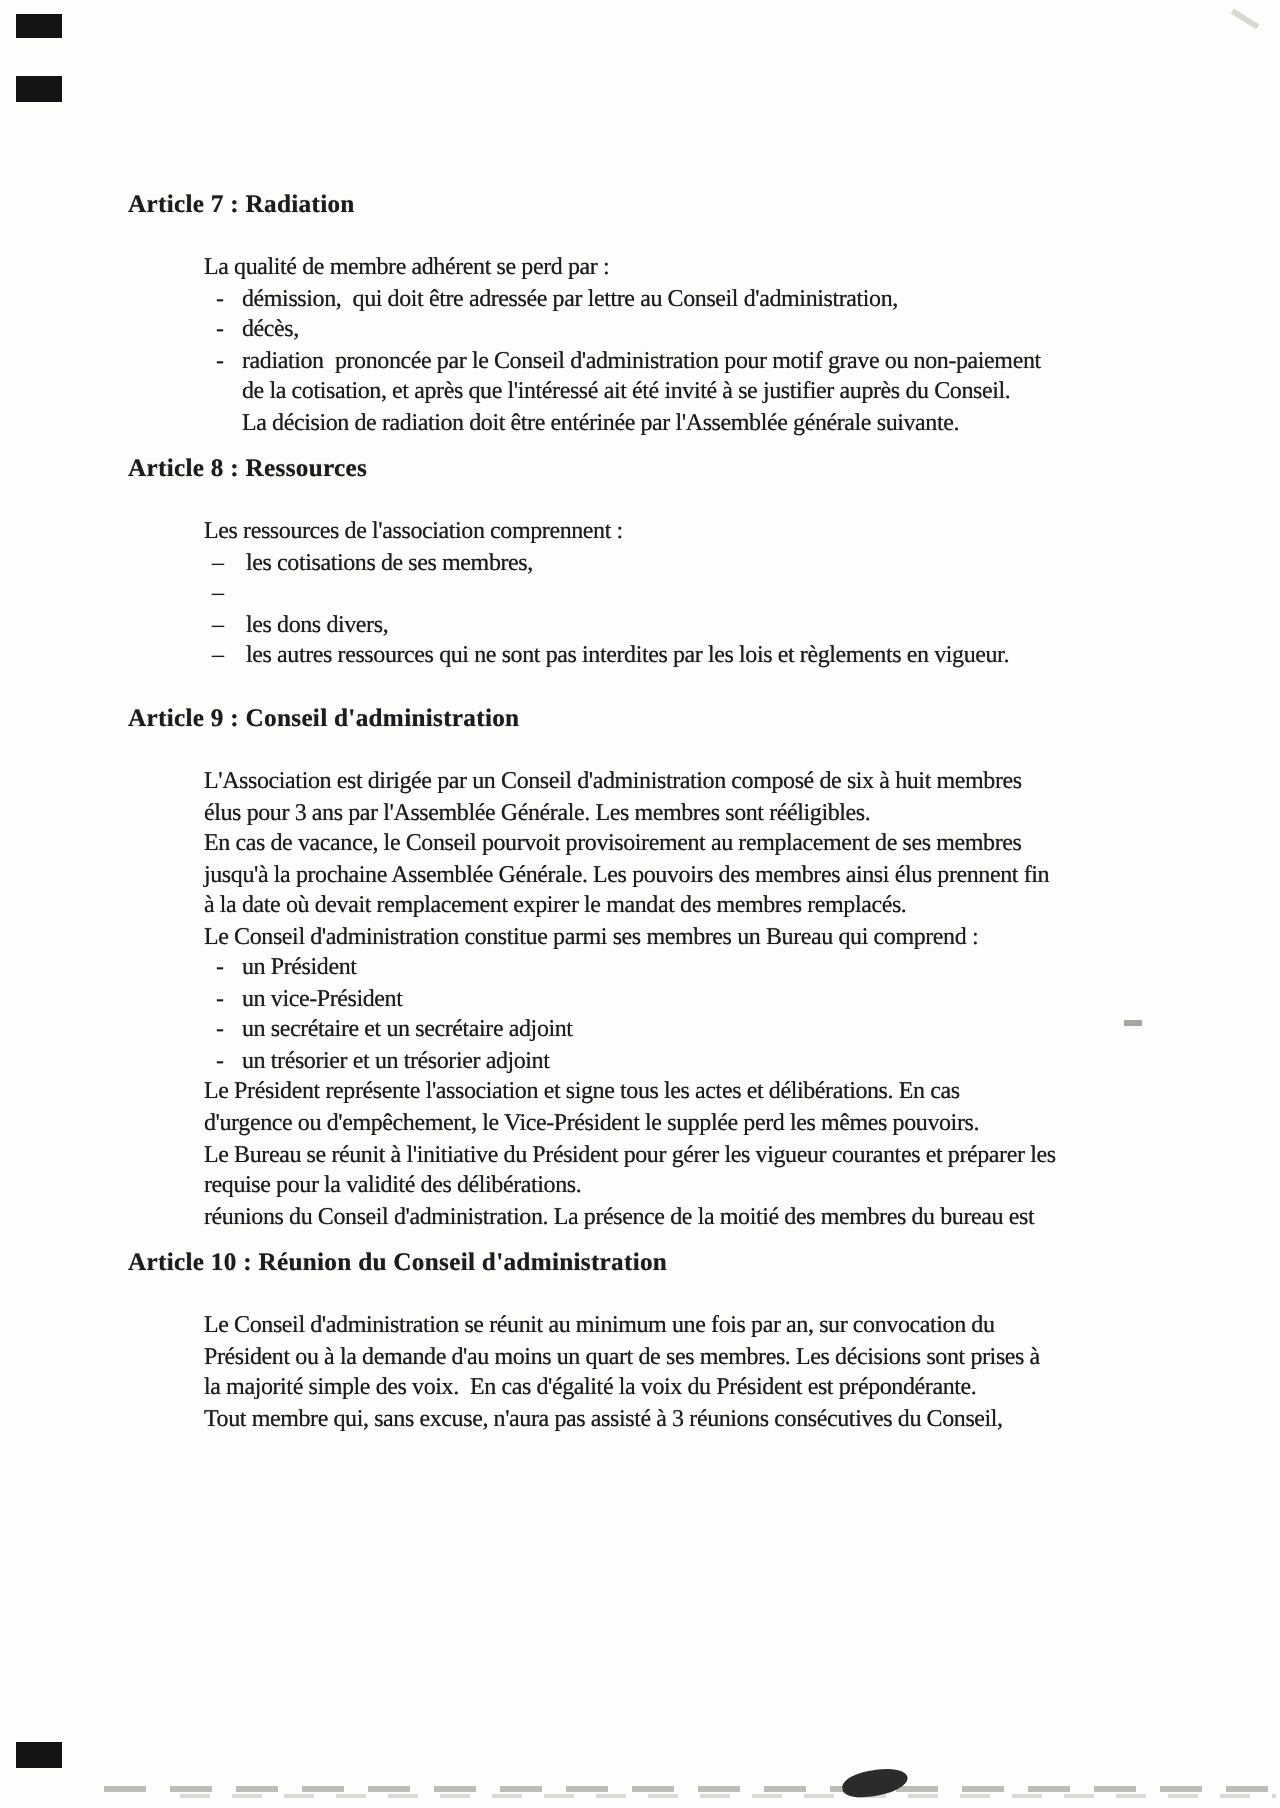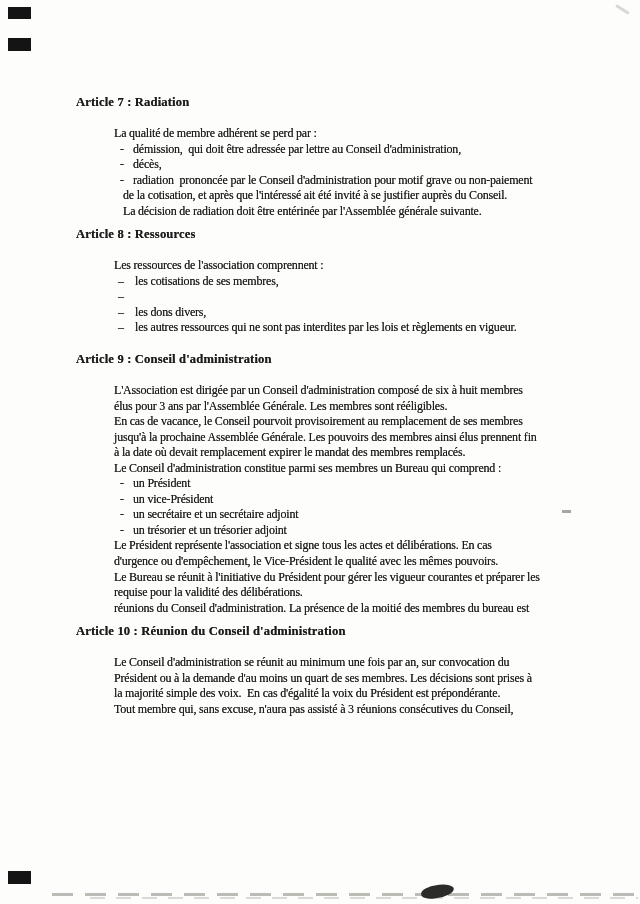--- a/index.html
+++ b/index.html
@@ -6,21 +6,21 @@
   .page{
     position:relative;
     width:640px;height:904px;
     margin:0 auto;
     background:#fdfdfc;
     font-family:"Liberation Serif","DejaVu Serif",serif;
     color:#1c1c1c;
     overflow:hidden;
     text-shadow:0 0 .35px rgba(25,25,25,.75);
   }
-  .article{position:absolute;left:76px;right:30px;}
+  .article{position:absolute;left:64px;right:30px;}
   .a0{top:94px}
   .a1{top:226px}
   .a2{top:351px}
   .a3{top:623px}
   .heading{
     font-weight:bold;
     font-size:12.6px;
     line-height:16px;
     letter-spacing:.15px;
     margin:0 0 16px 0;
@@ -31,21 +31,21 @@
     font-size:12px;
     line-height:15.55px;
     letter-spacing:-.2px;
   }
   .ln{white-space:pre;}
   .ln.b{display:flex;}
   .ln.bh{margin-left:6px;}
   .ln.bh .dash{display:inline-block;width:13px;flex:0 0 13px;}
   .ln.be{margin-left:4px;}
   .ln.be .dash{display:inline-block;width:17px;flex:0 0 17px;}
-  .ln.c{margin-left:9px;}
+  .ln.c{margin-left:19px;}
   
   .mark{position:absolute;background:#141414;}
   .mark.tl1{left:8px;top:7px;width:23px;height:12px;}
   .mark.tl2{left:8px;top:38px;width:23px;height:13px;}
   .mark.bl{left:8px;top:871px;width:23px;height:13px;}
   .blot{
     position:absolute;left:421px;top:885px;width:33px;height:13px;
     background:#2b2b29;border-radius:55% 45% 60% 40%;
     transform:rotate(-7deg);
   }
@@ -110,21 +110,21 @@
         <div class="ln">élus pour 3 ans par l'Assemblée Générale. Les membres sont rééligibles.</div>
         <div class="ln">En cas de vacance, le Conseil pourvoit provisoirement au remplacement de ses membres</div>
         <div class="ln">jusqu'à la prochaine Assemblée Générale. Les pouvoirs des membres ainsi élus prennent fin</div>
         <div class="ln">à la date où devait remplacement expirer le mandat des membres remplacés.</div>
         <div class="ln">Le Conseil d'administration constitue parmi ses membres un Bureau qui comprend :</div>
         <div class="ln b bh"><span class="dash">-</span><span>un Président</span></div>
         <div class="ln b bh"><span class="dash">-</span><span>un vice-Président</span></div>
         <div class="ln b bh"><span class="dash">-</span><span>un secrétaire et un secrétaire adjoint</span></div>
         <div class="ln b bh"><span class="dash">-</span><span>un trésorier et un trésorier adjoint</span></div>
         <div class="ln">Le Président représente l'association et signe tous les actes et délibérations. En cas</div>
-        <div class="ln">d'urgence ou d'empêchement, le Vice-Président le qualité avec les mêmes pouvoirs.</div>
+        <div class="ln">d'urgence ou d'empêchement, le Vice-Président le supplée perd les mêmes pouvoirs.</div>
         <div class="ln">Le Bureau se réunit à l'initiative du Président pour gérer les vigueur courantes et préparer les</div>
         <div class="ln">requise pour la validité des délibérations.</div>
         <div class="ln">réunions du Conseil d'administration. La présence de la moitié des membres du bureau est</div>
       </div>
     </section>
     <section class="article a3">
       <div class="heading">Article 10 : Réunion du Conseil d'administration</div>
       <div class="body">
         <div class="ln">Le Conseil d'administration se réunit au minimum une fois par an, sur convocation du</div>
         <div class="ln">Président ou à la demande d'au moins un quart de ses membres. Les décisions sont prises à</div>

